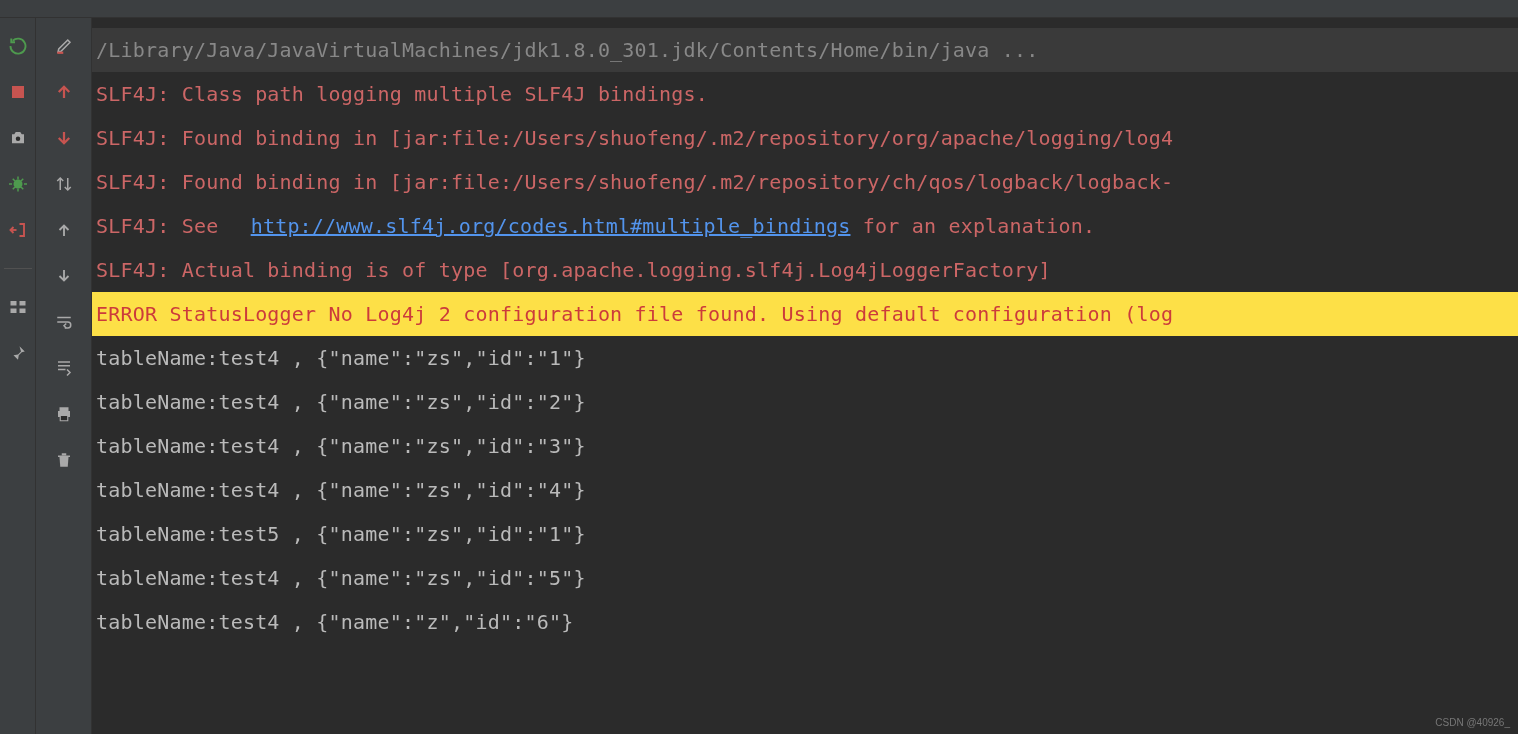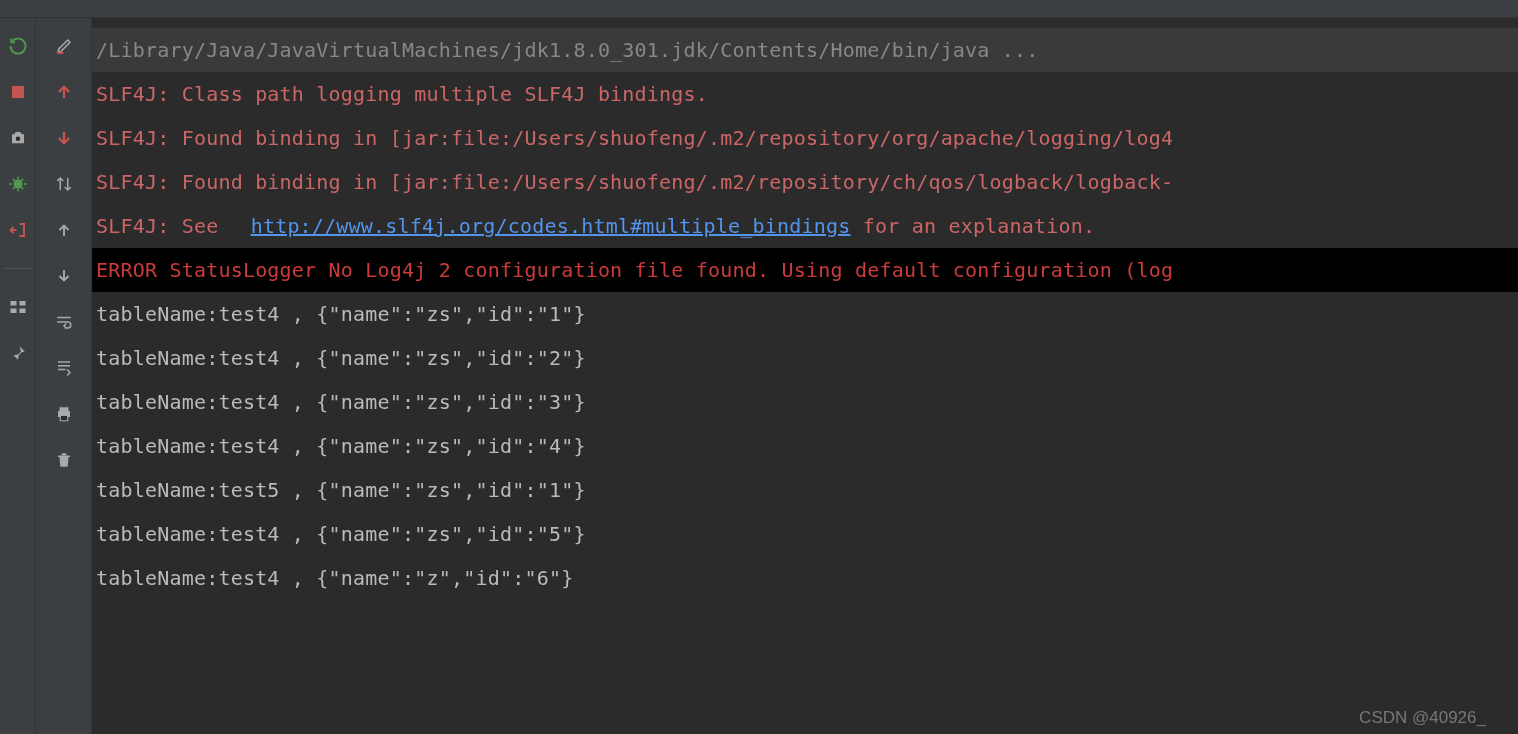--- a/index.html
+++ b/index.html
@@ -69,32 +69,32 @@
     padding-left: 4px;
     color: #bababa;
   }
   .line.cmd {
     background: #3a3a3a;
     color: #888888;
   }
   .line.warn { color: #cc6666; }
   .line.err {
     color: #cc3b3b;
-    background: #000000;
+    background: #fde047;
   }
   .line a {
     color: #5394ec;
     text-decoration: underline;
     margin-left: 20px;
   }
   .watermark {
     position: fixed;
     bottom: 6px;
-    right: 32px;
-    font-size: 17px;
+    right: 8px;
+    font-size: 10px;
     color: #777;
     font-family: sans-serif;
   }
 </style>
 </head>
 <body>
 
 <div class="topbar"></div>
 
 <div class="root">
@@ -216,20 +216,21 @@
     </div>
   </div>
 
   <div class="console">
     <div class="line cmd">/Library/Java/JavaVirtualMachines/jdk1.8.0_301.jdk/Contents/Home/bin/java ...</div>
     <div id="console-lines">
         <div class="line warn">SLF4J: Class path logging multiple SLF4J bindings.</div>
         <div class="line warn">SLF4J: Found binding in [jar:file:/Users/shuofeng/.m2/repository/org/apache/logging/log4</div>
         <div class="line warn">SLF4J: Found binding in [jar:file:/Users/shuofeng/.m2/repository/ch/qos/logback/logback-</div>
         <div class="line warn">SLF4J: See <a>http://www.slf4j.org/codes.html#multiple_bindings</a> for an explanation.</div>
+        <div class="line warn">SLF4J: Actual binding is of type [org.apache.logging.slf4j.Log4jLoggerFactory]</div>
         <div class="line err">ERROR StatusLogger No Log4j 2 configuration file found. Using default configuration (log</div>
         <div class="line ">tableName:test4 , {"name":"zs","id":"1"}</div>
         <div class="line ">tableName:test4 , {"name":"zs","id":"2"}</div>
         <div class="line ">tableName:test4 , {"name":"zs","id":"3"}</div>
         <div class="line ">tableName:test4 , {"name":"zs","id":"4"}</div>
         <div class="line ">tableName:test5 , {"name":"zs","id":"1"}</div>
         <div class="line ">tableName:test4 , {"name":"zs","id":"5"}</div>
         <div class="line ">tableName:test4 , {"name":"z","id":"6"}</div>
       </div>
   </div>

